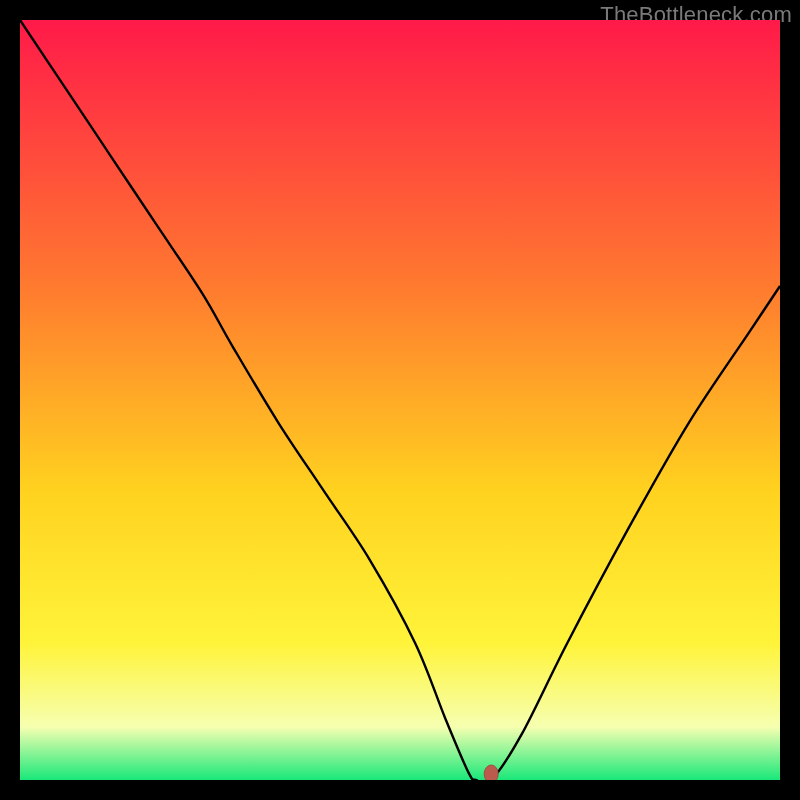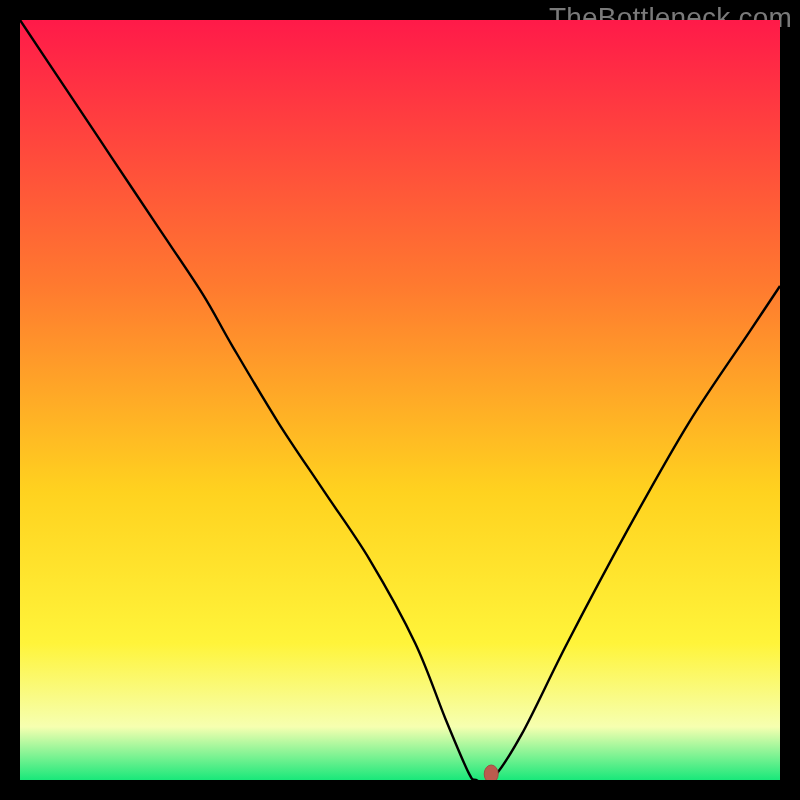--- a/index.html
+++ b/index.html
@@ -17,21 +17,21 @@
     top: 0;
     width: 800px;
     height: 800px;
     background: #000;
   }
   .watermark {
     position: absolute;
     top: 2px;
     right: 8px;
     color: #7a7a7a;
-    font-size: 28px;
+    font-size: 22px;
     font-weight: 500;
     letter-spacing: 0.2px;
     user-select: none;
   }
   .plot {
     position: absolute;
     left: 20px;
     top: 20px;
     width: 760px;
     height: 760px;

